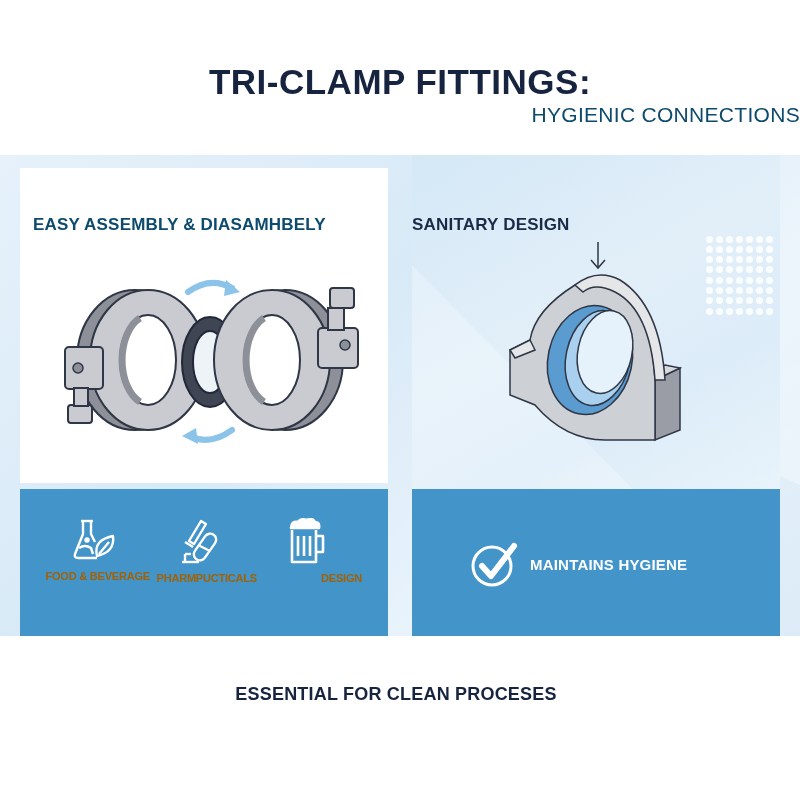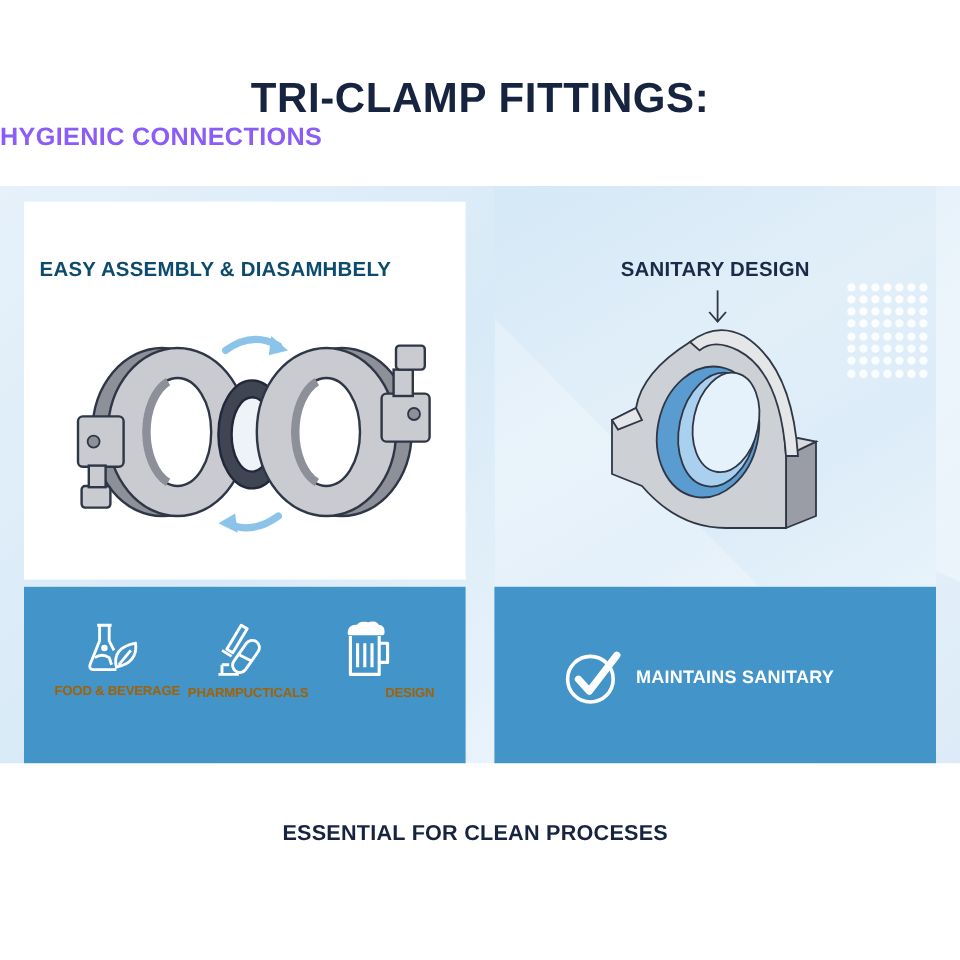--- a/index.html
+++ b/index.html
@@ -7,22 +7,22 @@
     width: 800px; height: 800px; position: relative; overflow: hidden;
     background: #ffffff;
     font-family: "Liberation Sans", "DejaVu Sans", sans-serif;
     color: #1b2a47;
   }
   .title {
     position: absolute; left: 0; top: 62px; width: 800px; text-align: center;
     font-size: 35px; font-weight: bold; letter-spacing: 0.5px; color: #17243f;
   }
   .subtitle {
-    position: absolute; left: 0; top: 103px; width: 800px; text-align: left;
-    font-size: 21px; font-weight: bold; color: #8b5cf6; letter-spacing: 0.3px;
+    position: absolute; left: 0; top: 103px; width: 800px; text-align: right;
+    font-size: 21px; font-weight: normal; color: #0c4a6e; letter-spacing: 0.3px;
   }
   .band {
     position: absolute; left: 0; top: 155px; width: 800px; height: 481px;
     background: linear-gradient(135deg, #e6f1fa 0%, #d8eaf7 40%, #e9f3fb 70%, #dcebf7 100%);
   }
   .band .facet1 {
     position: absolute; left: 520px; top: 0; width: 280px; height: 330px;
     background: linear-gradient(160deg, rgba(255,255,255,0.0), rgba(255,255,255,0.35));
     clip-path: polygon(30% 0, 100% 0, 100% 100%, 0 60%);
   }
@@ -38,21 +38,21 @@
     position: absolute; left: 412px; top: 155px; width: 368px; height: 334px;
     background: linear-gradient(150deg, #d4e8f6 0%, #e2eff9 45%, #dcecf8 70%, #e8f3fb 100%);
     overflow: hidden;
   }
   .right-card .facet {
     position: absolute; left: 0; top: 110px; width: 368px; height: 224px;
     background: rgba(255,255,255,0.25);
     clip-path: polygon(0 0, 60% 100%, 0 100%);
   }
   .right-heading {
-    position: absolute; left: 412px; top: 215px; width: 368px; text-align: center;
+    position: absolute; left: 412px; top: 215px; width: 368px; 
     font-size: 17px; font-weight: bold; color: #1b2a47; letter-spacing: 0.2px;
   }
   .dots {
     position: absolute; left: 704px; top: 234px; width: 74px; height: 82px;
     display: grid; grid-template-columns: repeat(7, 10px); grid-auto-rows: 10.3px; gap: 0;
   }
   .dots span { width: 7px; height: 7px; border-radius: 50%; background: rgba(255,255,255,0.85); margin: 1.5px; }
   .blue-bar {
     position: absolute; top: 489px; height: 147px; background: #4394c8;
   }
@@ -239,16 +239,16 @@
     <path d="M29 18 L36 18 L36 34 L29 34"></path>
   </svg>
   <div class="lbl">DESIGN</div>
 </div>
 
 <div class="hyg">
   <svg width="50" height="48" viewBox="0 0 50 48" fill="none" stroke="#fff">
     <circle cx="22" cy="26" r="19" stroke-width="3"></circle>
     <path d="M12 26 L21 36 L44 6" stroke-width="6" stroke-linecap="round" stroke-linejoin="round"></path>
   </svg>
-  <span class="lbl">MAINTAINS SANITARY</span>
+  <span class="lbl">MAINTAINS HYGIENE</span>
 </div>
 
 <div class="footer">ESSENTIAL FOR CLEAN PROCESES</div>
 
 </body></html>

